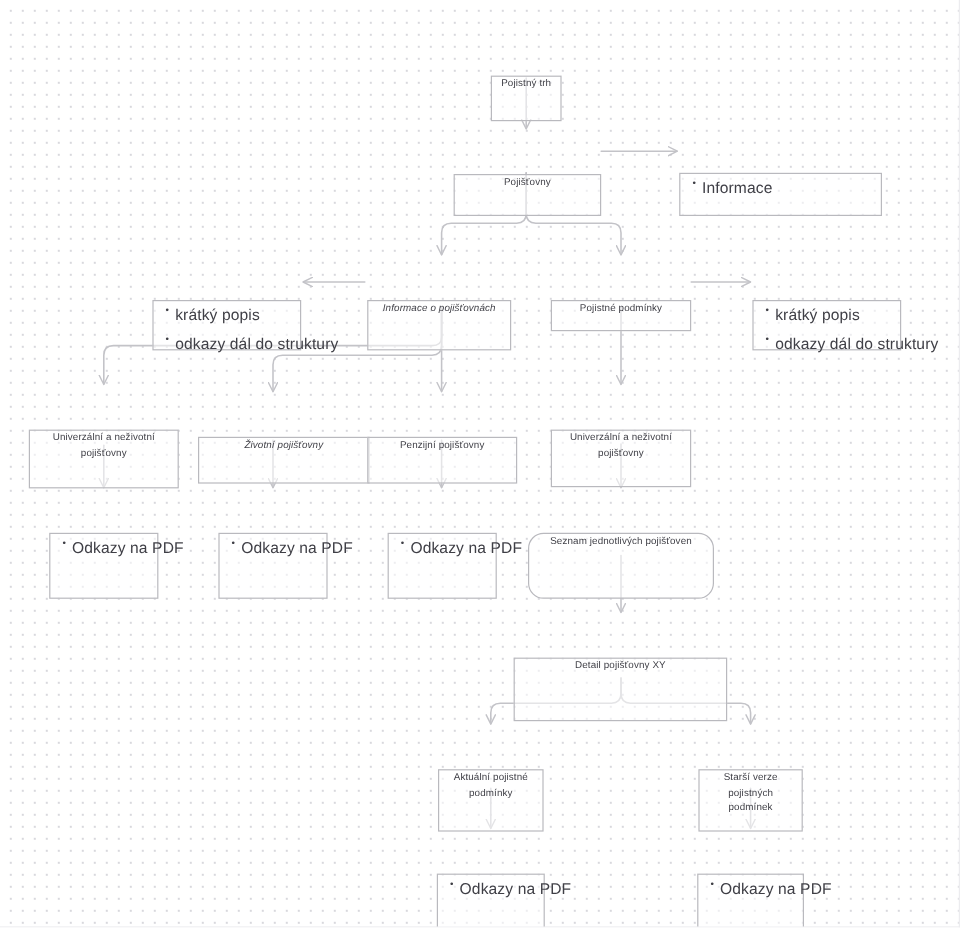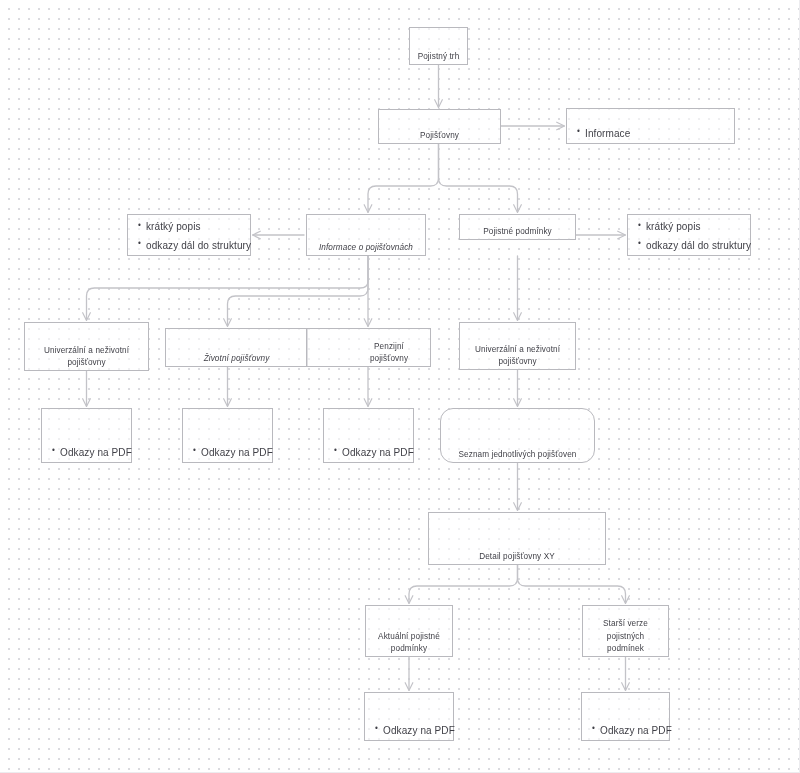--- a/index.html
+++ b/index.html
@@ -30,44 +30,45 @@
     width: 800px;
     height: 773px;
     pointer-events: none;
   }
   .node {
     position: absolute;
     box-sizing: border-box;
     border: 1.4px solid #b9b9be;
     background: rgba(255,255,255,0.55);
     display: flex;
-    align-items: flex-end;
+    align-items: flex-start;
     justify-content: center;
     color: #3f3f46;
     font-size: 8.2px;
     line-height: 1.55;
     text-align: center;
     letter-spacing: 0.1px;
+    margin-top: 36px;
   }
   .node .label {
     padding: 0 6px;
     white-space: pre-line;
   }
   .node.bullets {
     justify-content: flex-start;
     text-align: left;
   }
   .node.bullets ul {
     margin: 0;
     padding: 0 6px 0 18px;
     list-style: none;
   }
   .node.bullets li {
     position: relative;
-    font-size: 10px;
+    font-size: 13px;
     line-height: 1.85;
     color: #3f3f46;
     white-space: nowrap;
   }
   .node.bullets li::before {
     content: "•";
     position: absolute;
     left: -8px;
     top: -0.5px;
     color: #3f3f46;
@@ -165,21 +166,21 @@
 
   <div class="node" style="left:24px; top:322px; width:125px; height:49px;">
     <span class="label">Univerzální a neživotní
 pojišťovny</span>
   </div>
 
   <div class="node" style="left:165px; top:328px; width:143px; height:39px;font-style:italic;">
     <span class="label">Životní pojišťovny</span>
   </div>
 
-  <div class="node" style="left:306px; top:328px; width:125px; height:39px;padding-left:41px;">
+  <div class="node" style="left:306px; top:328px; width:125px; height:39px;">
     <span class="label">Penzijní pojišťovny</span>
   </div>
 
   <div class="node" style="left:459px; top:322px; width:117px; height:48px;">
     <span class="label">Univerzální a neživotní
 pojišťovny</span>
   </div>
 
   <div class="node bullets" style="left:41px; top:408px; width:91px; height:55px;">
     <ul>

